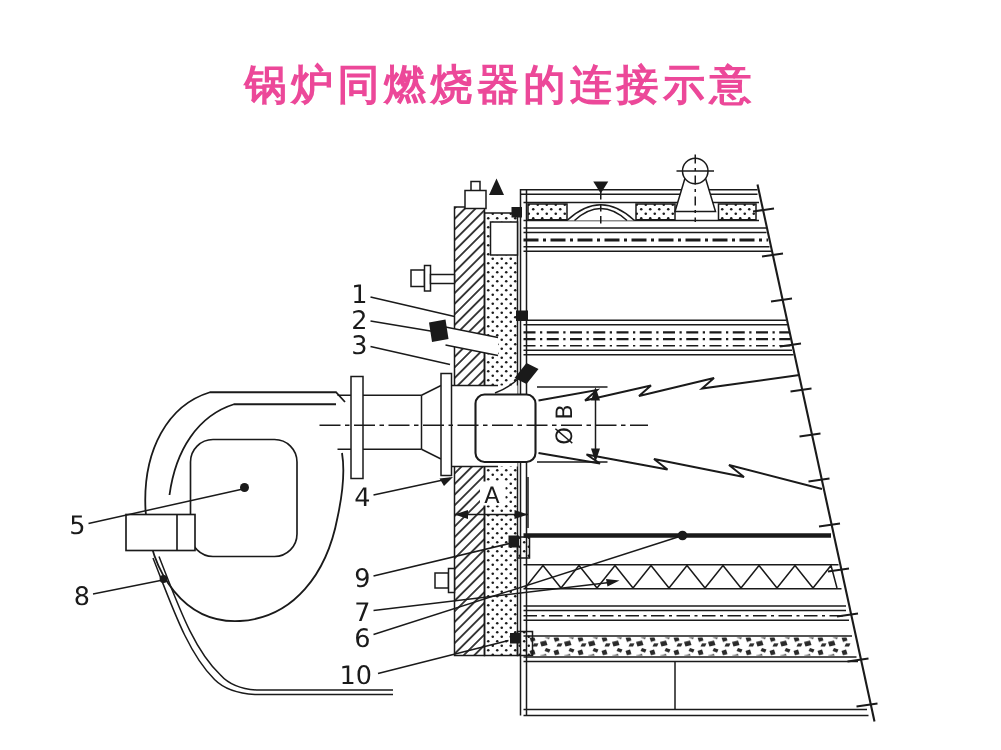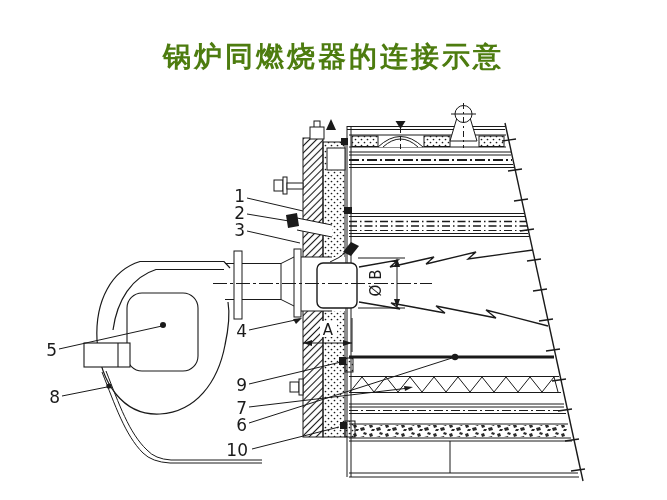--- a/index.html
+++ b/index.html
@@ -1,20 +1,20 @@
 <!DOCTYPE html>
 <html><head>
 <meta charset="utf-8">
 <style>
   html,body{margin:0;padding:0;background:#fff;}
   .page{position:relative;width:667px;height:500px;background:#ffffff;overflow:hidden;
         font-family:"Liberation Sans", sans-serif;}
   .title{position:absolute;left:0;right:0;top:38px;text-align:center;
          font-family:"Liberation Serif", serif;font-weight:bold;
-         font-size:28px;letter-spacing:3px;color:#4d7c0f;}
+         font-size:28px;letter-spacing:3px;color:#ec4899;}
   svg{position:absolute;left:0;top:0;}
   svg text{font-family:"DejaVu Sans", sans-serif;font-size:17px;fill:#1a1a1a;}
   svg text.dim{font-size:15px;}
 </style>
 </head>
 <body>
 
 <div class="page">
   <div class="title">锅炉同燃烧器的连接示意</div>
 

